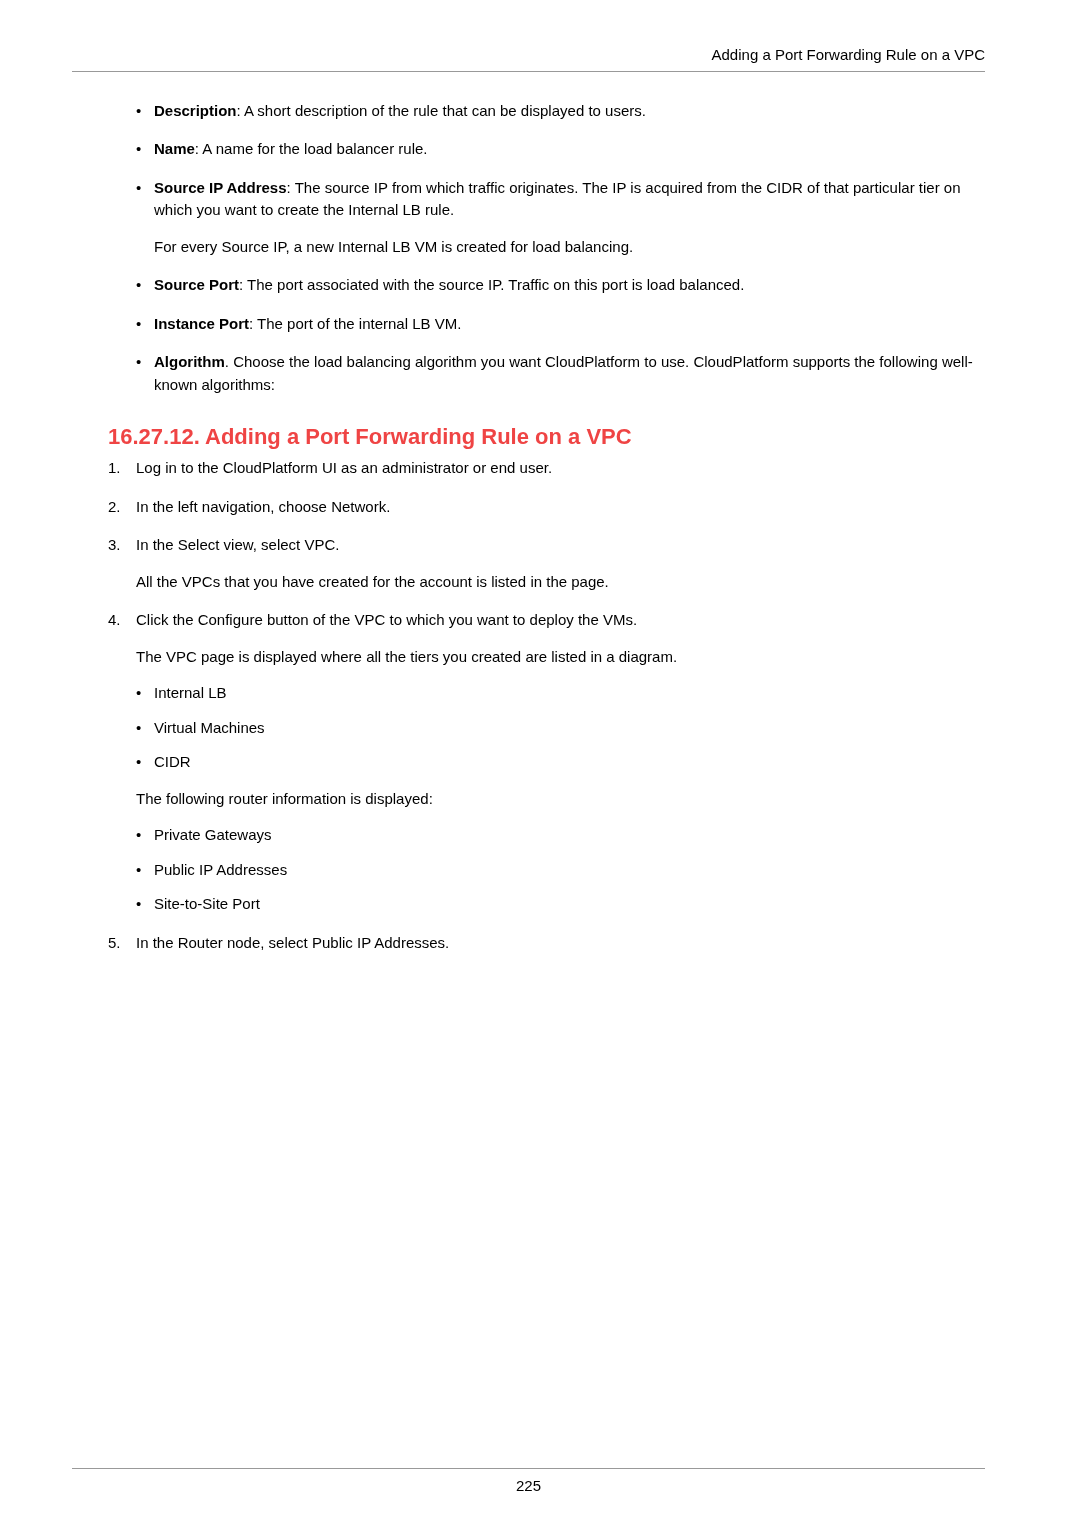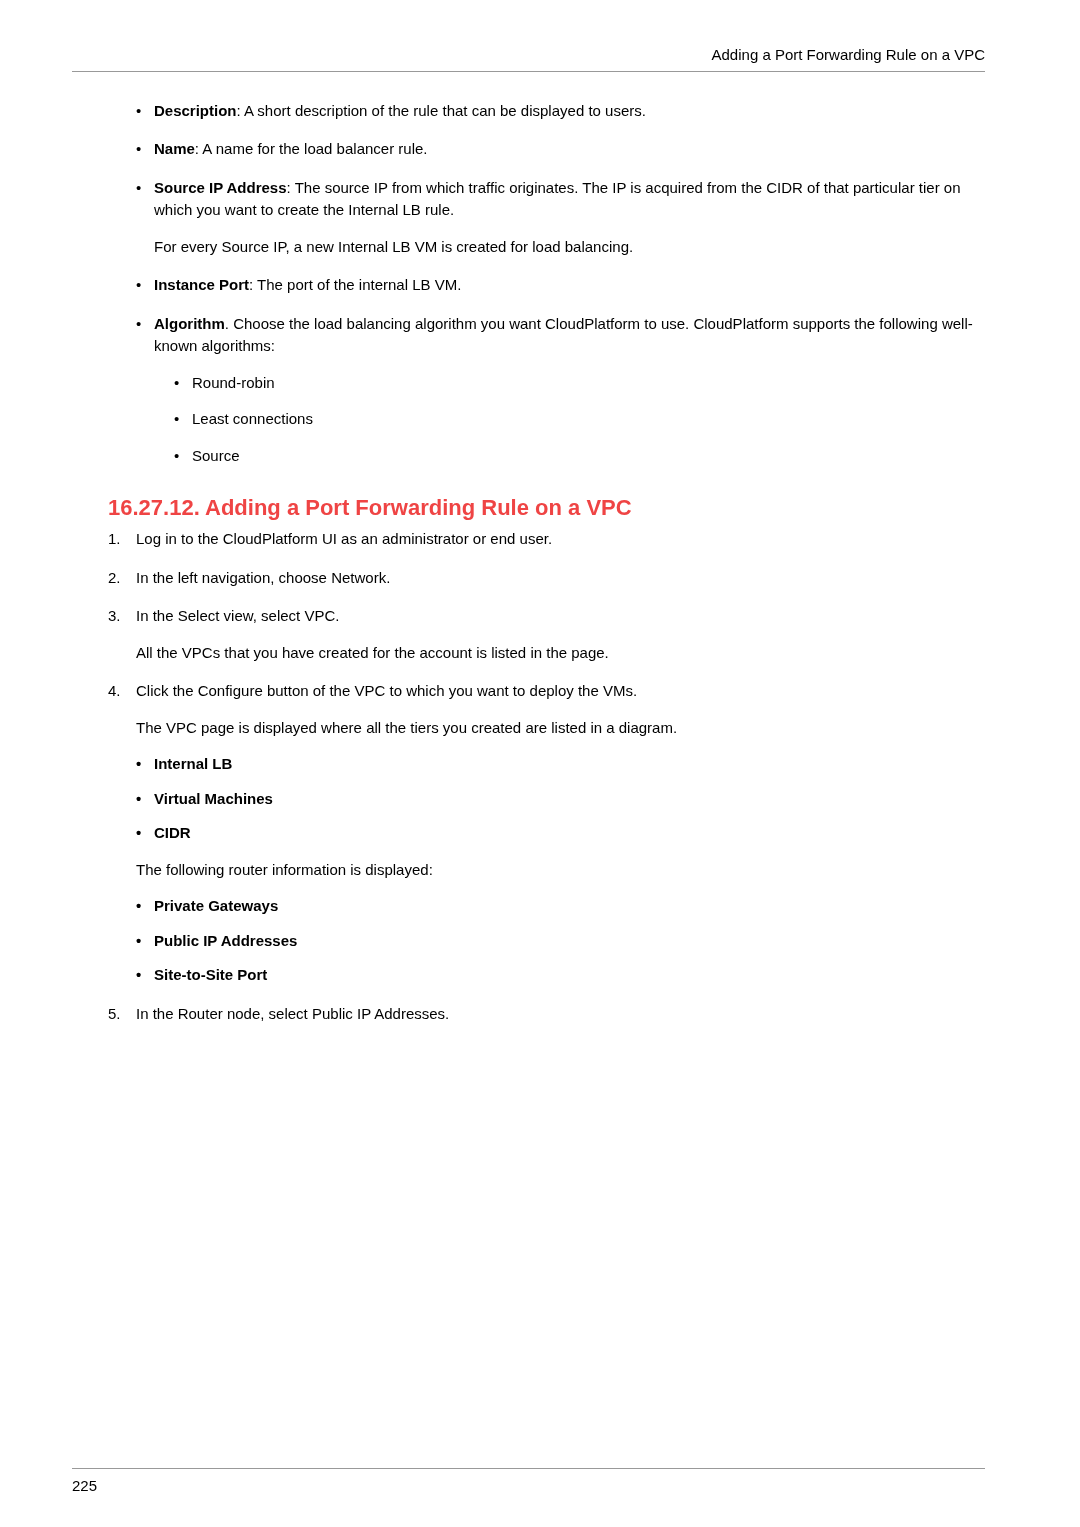--- a/index.html
+++ b/index.html
@@ -88,39 +88,38 @@
   }
   ol.numbered ul.inner-bullets {
     list-style: none;
     padding-left: 0;
     margin: 14px 0 0 0;
   }
   ol.numbered ul.inner-bullets > li {
     position: relative;
     padding-left: 18px;
     margin-bottom: 12px;
-    font-weight: bold;
   }
   ol.numbered ul.inner-bullets > li::before {
     content: "•";
     position: absolute;
     left: 0;
     top: 0;
   }
   .sub-para {
     margin: 14px 0 0 0;
   }
   .footer {
     position: absolute;
     bottom: 30px;
     left: 72px;
     right: 72px;
     border-top: 1px solid #999;
     padding-top: 6px;
-    text-align: left;
+    text-align: center;
     font-size: 15px;
   }
   b { font-weight: bold; }
 </style>
 </head>
 <body>
 
 <div class="page">
 
   <div class="header-line">
@@ -132,29 +131,27 @@
       <b>Description</b><span>: A short description of the rule that can be displayed to users.</span>
     </li>
     <li>
       <b>Name</b><span>: A name for the load balancer rule.</span>
     </li>
     <li>
       <b>Source IP Address</b><span>: The source IP from which traffic originates. The IP is acquired from the CIDR of that particular tier on which you want to create the Internal LB rule.</span>
       <p class="para-indent">For every Source IP, a new Internal LB VM is created for load balancing.</p>
     </li>
     <li>
+      <b>Source Port</b><span>: The port associated with the source IP. Traffic on this port is load balanced.</span>
+    </li>
+    <li>
       <b>Instance Port</b><span>: The port of the internal LB VM.</span>
     </li>
     <li>
       <b>Algorithm</b><span>. Choose the load balancing algorithm you want CloudPlatform to use. CloudPlatform supports the following well-known algorithms:</span>
-      <ul class="sub-bullets">
-        <li>Round-robin</li>
-        <li>Least connections</li>
-        <li>Source</li>
-      </ul>
     </li>
   </ul>
 
   <h2 class="section-heading">16.27.12. Adding a Port Forwarding Rule on a VPC</h2>
 
   <ol class="numbered">
     <li>
       <span>Log in to the CloudPlatform UI as an administrator or end user.</span>
     </li>
     <li>

